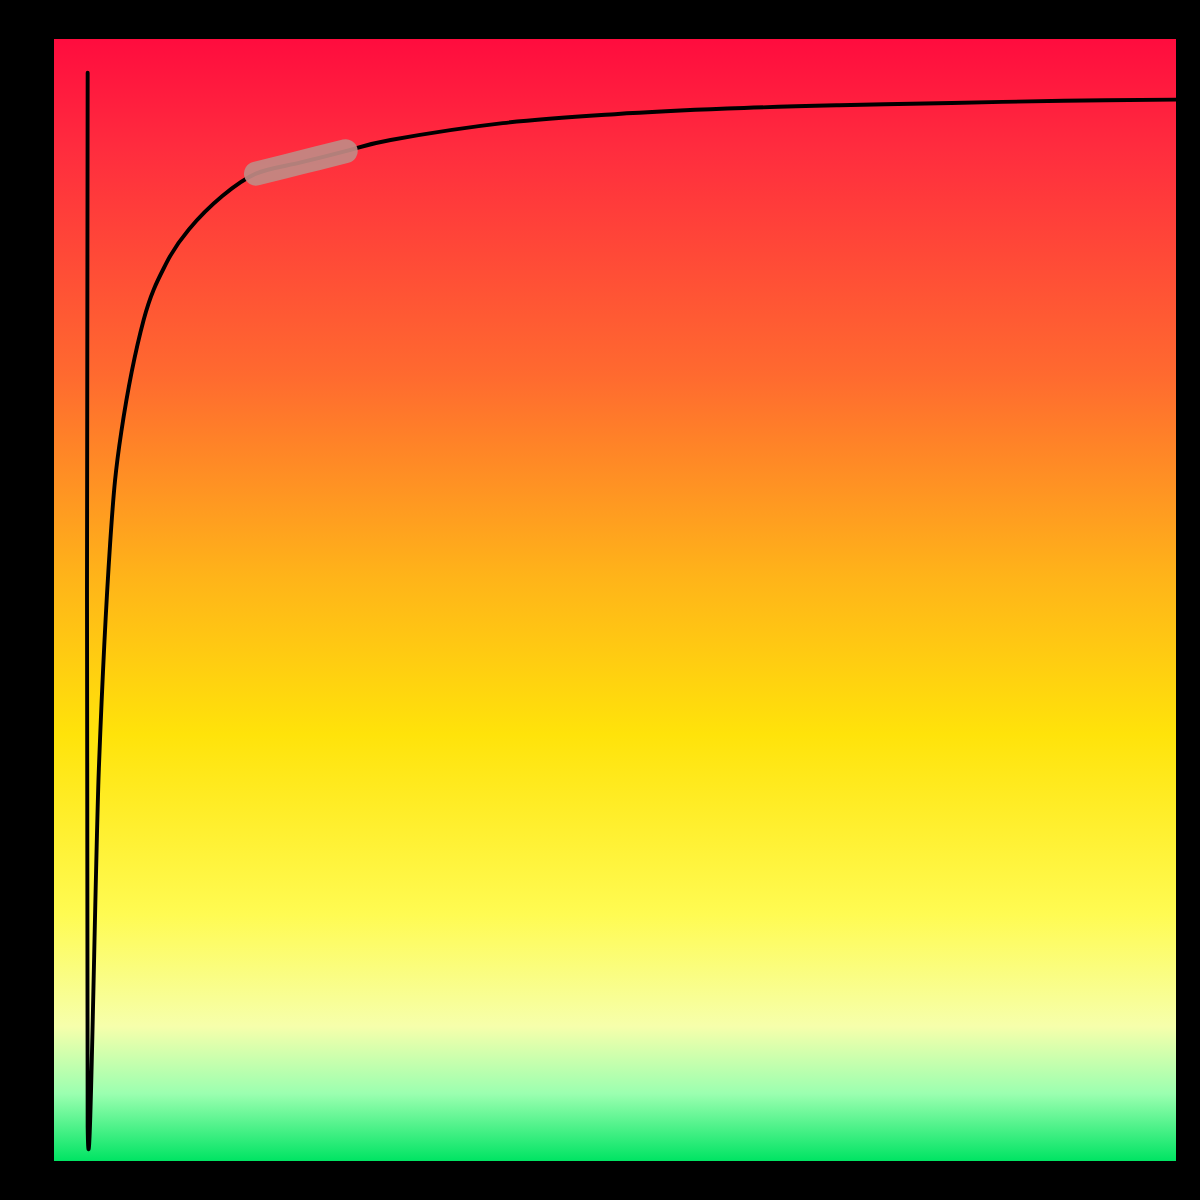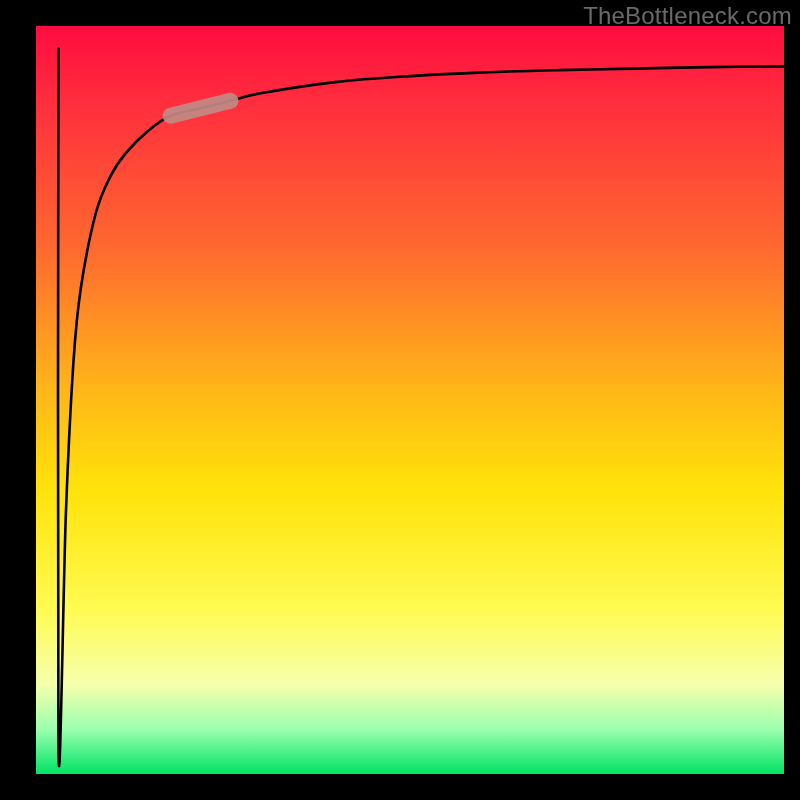--- a/index.html
+++ b/index.html
@@ -61,14 +61,13 @@
 
 <div class="stage">
 
   <div class="plot-area">
     <svg class="curve-svg" viewBox="0 0 748 748" preserveAspectRatio="none">
       <path d="M 22.44 22.44 C 22.44 139.63, 21.19 648.27, 22.44 725.56 C 23.69 802.85, 27.43 551.03, 29.92 486.20 C 32.41 421.37, 34.91 374.00, 37.40 336.60 C 39.89 299.20, 41.14 286.73, 44.88 261.80 C 48.62 236.87, 54.85 205.70, 59.84 187.00 C 64.83 168.30, 69.81 159.57, 74.80 149.60 C 79.79 139.63, 83.53 134.64, 89.76 127.16 C 95.99 119.68, 104.72 110.95, 112.20 104.72 C 119.68 98.49, 125.91 93.50, 134.64 89.76 C 143.37 86.02, 154.59 84.77, 164.56 82.28 C 174.53 79.79, 184.51 77.29, 194.48 74.80 C 204.45 72.31, 206.95 70.44, 224.40 67.32 C 241.85 64.20, 274.27 58.97, 299.20 56.10 C 324.13 53.23, 349.07 51.74, 374.00 50.12 C 398.93 48.50, 423.87 47.37, 448.80 46.38 C 473.73 45.38, 498.67 44.76, 523.60 44.13 C 548.53 43.51, 573.47 43.13, 598.40 42.64 C 623.33 42.14, 648.27 41.51, 673.20 41.14 C 698.13 40.77, 735.53 40.52, 748.00 40.39" fill="none" stroke="#000" stroke-width="2.6" stroke-linecap="round" stroke-linejoin="round"></path>
       <path d="M 134.64 89.76 C 139.63 88.51, 154.59 84.77, 164.56 82.28 C 174.53 79.79, 189.49 76.05, 194.48 74.80" fill="none" stroke="#c18a84" stroke-width="16" stroke-linecap="round" stroke-opacity="0.92"></path>
     </svg>
   </div>
 
-  <div class="watermark">TheBottleneck.com</div>
 </div>
 
 </body></html>

